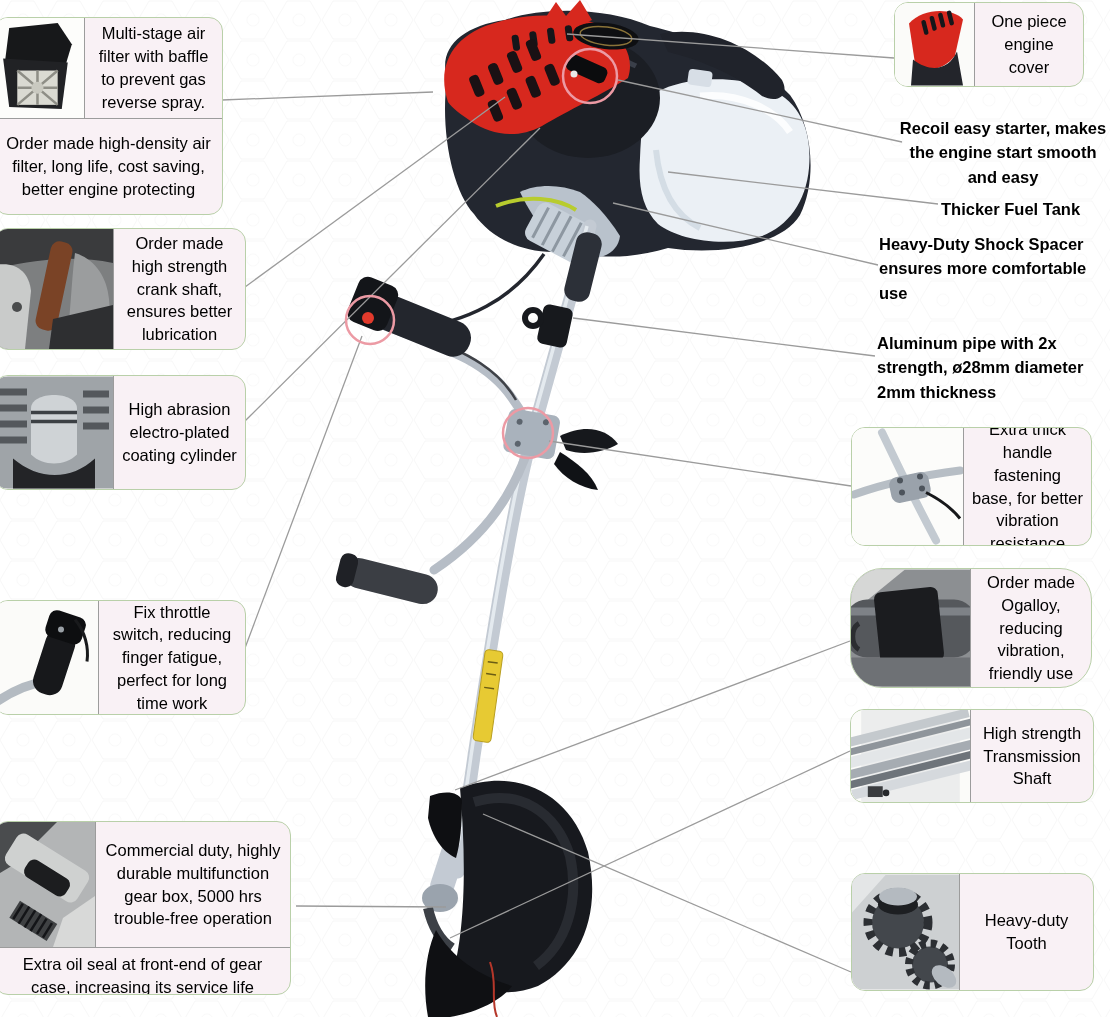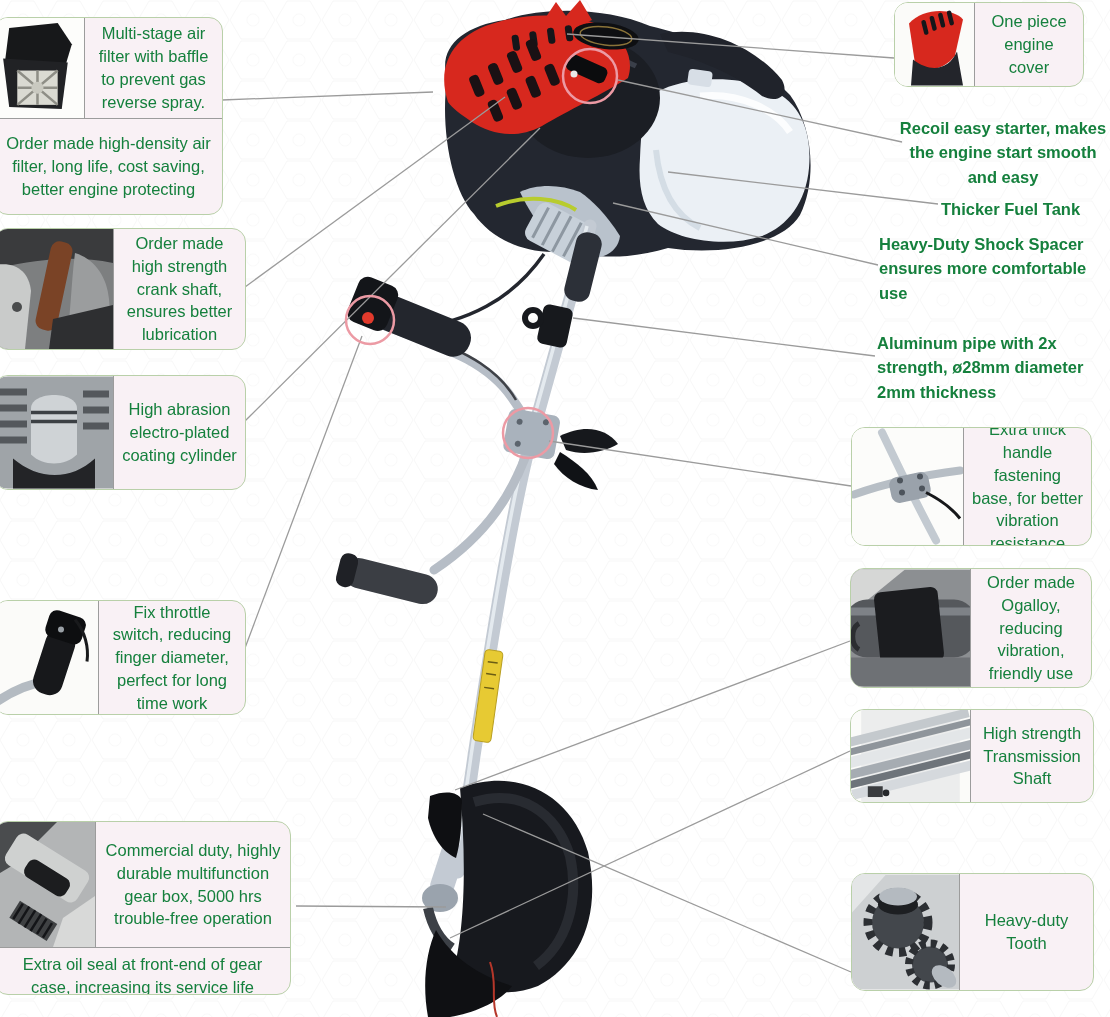--- a/index.html
+++ b/index.html
@@ -1,20 +1,20 @@
 <!DOCTYPE html>
 <html><head>
 <meta charset="utf-8">
 <style>
   html,body{margin:0;padding:0;background:#fff;}
   #canvas{
     position:relative;width:1110px;height:1017px;overflow:hidden;
     background:#ffffff;
     font-family:"Liberation Sans", sans-serif;
-    color:#15803d;
+    color:#000000;
   }
   #art{position:absolute;left:0;top:0;width:1110px;height:1017px;}
   .box{
     position:absolute;display:flex;flex-direction:column;
     background:#f9f1f5;border:1.5px solid #b9d0a9;border-radius:14px;
     overflow:hidden;box-sizing:border-box;
   }
   .bx-row{display:flex;flex:1 1 auto;min-height:0;}
   .thumb{
     flex:0 0 auto;background:#fbfbf9;border-right:1px solid #9c9c9c;
@@ -224,21 +224,21 @@
             <rect width="103" height="112" fill="#fbfbf9"></rect>
           <path d="M2,100 C20,88 36,82 50,80" stroke="#b4bbc2" stroke-width="9" fill="none" stroke-linecap="round"></path>
           <g transform="rotate(18 60 55)">
             <rect x="46" y="28" width="30" height="66" rx="13" fill="#17181b"></rect>
             <rect x="42" y="10" width="38" height="28" rx="8" fill="#0d0e10"></rect>
           </g>
           <circle cx="66" cy="28" r="3" fill="#9aa0a6"></circle>
           <path d="M80,18 C90,30 94,46 92,60" stroke="#191a1c" stroke-width="3" fill="none"></path>
         </svg>
       </div>
-      <div class="bx-txt">Fix throttle switch, reducing finger diameter, perfect for long time work</div>
+      <div class="bx-txt">Fix throttle switch, reducing finger fatigue, perfect for long time work</div>
     </div>
   </div>
 
   <div class="box" style="left:-6px;top:821px;width:297px;height:174px;">
     <div class="bx-row" style="flex:0 0 125px;">
       <div class="thumb" style="flex-basis:100px;">
         <svg viewBox="0 0 100 125">
             <rect width="100" height="125" fill="#b3b5b6"></rect>
           <path d="M0,0 H62 L20,42 L0,54 Z" fill="#4a4c4e"></path>
           <rect x="10" y="28" width="84" height="36" rx="8" fill="#cfd1d0" transform="rotate(32 52 46)"></rect>
@@ -288,21 +288,21 @@
               <circle cx="50" cy="64" r="3"></circle>
               <circle cx="70" cy="60" r="3"></circle>
             </g>
           <path d="M74,64 C90,72 100,80 108,90" stroke="#17181a" stroke-width="3" fill="none"></path>
         </svg>
       </div>
       <div class="bx-txt">Extra thick handle fastening base, for better vibration resistance</div>
     </div>
   </div>
 
-  <div class="box" style="left:850px;top:568px;width:242px;height:120px;">
+  <div class="box" style="left:850px;top:568px;width:242px;height:120px;border-radius:32px;">
     <div class="bx-row">
       <div class="thumb" style="flex-basis:119px;">
         <svg viewBox="0 0 119 117">
             <rect width="119" height="117" fill="#8c8f92"></rect>
           <path d="M0,0 H54 L0,44 Z" fill="#d6d7d6"></path>
           <rect x="-6" y="30" width="131" height="58" rx="22" fill="#55585c"></rect>
           <rect x="-6" y="38" width="131" height="8" rx="4" fill="#7e8287"></rect>
           <rect x="26" y="20" width="64" height="74" rx="7" fill="#1b1c1f" transform="rotate(-6 58 57)"></rect>
           <path d="M0,88 H119 V117 H0 Z" fill="#6e7175"></path>
           <path d="M8,54 a10,14 0 0 0 0,26" stroke="#2c2e31" stroke-width="5" fill="none"></path>

